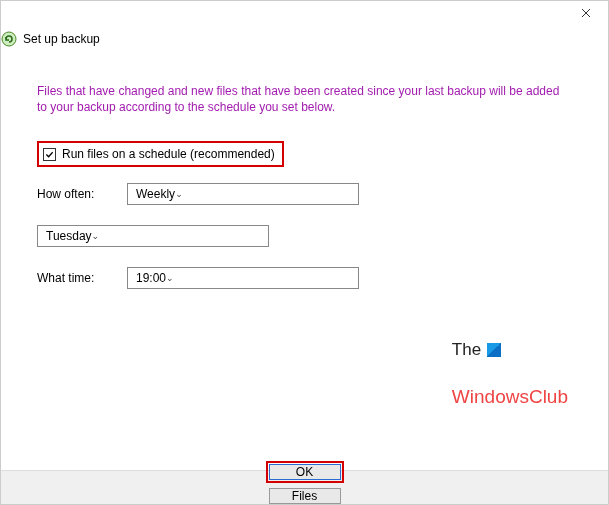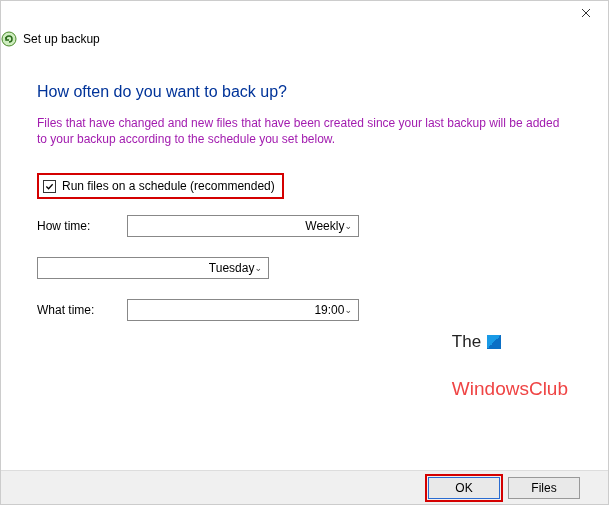--- a/index.html
+++ b/index.html
@@ -88,33 +88,33 @@
     width: 90px;
     font-size: 12px;
   }
   .select {
     width: 232px;
     height: 22px;
     border: 1px solid #888;
     background: #fff;
     display: flex;
     align-items: center;
-    justify-content: flex-end;
+    justify-content: flex-start;
     padding: 0 6px 0 8px;
     font-size: 12px;
     cursor: pointer;
   }
   .select .chev {
     font-size: 9px;
     color: #444;
   }
   .watermark {
     position: absolute;
     right: 40px;
-    top: 332px;
+    top: 340px;
     text-align: center;
     line-height: 1.05;
     font-family: "Segoe UI", sans-serif;
   }
   .watermark .toprow {
     display: flex;
     align-items: flex-end;
     gap: 6px;
   }
   .watermark .the {
@@ -139,20 +139,21 @@
     left: 0;
     right: 0;
     height: 34px;
     background: #f0f0f0;
     border-top: 1px solid #ddd;
     display: flex;
     justify-content: flex-end;
     align-items: center;
     padding: 0 28px;
     gap: 8px;
+    flex-direction: column;
   }
   .btn {
     height: 22px;
     min-width: 72px;
     border: 1px solid #999;
     background: #e9e9e9;
     font-size: 12px;
     display: flex;
     align-items: center;
     justify-content: center;
@@ -180,34 +181,33 @@
 <div class="header-row">
   <svg class="app-icon" viewBox="0 0 16 16">
     <circle cx="8" cy="8" r="7" fill="#cfeec0" stroke="#4a8a2a" stroke-width="1"></circle>
     <path d="M5 8 A3 3 0 1 1 8 11" fill="none" stroke="#2a6a1a" stroke-width="1.5"></path>
     <path d="M5 6 L5 9 L8 9" fill="none" stroke="#2a6a1a" stroke-width="1.5"></path>
   </svg>
   <span class="header-title">Set up backup</span>
 </div>
 
 <div class="content">
-  <h1 class="main-heading">How often do you want to back up?</h1>
   <div class="description">Files that have changed and new files that have been created since your last backup will be added to your backup according to the schedule you set below.</div>
 
   <div class="checkbox-row">
     <span class="checkbox">
       <svg width="9" height="9" viewBox="0 0 10 10">
         <path d="M1.5 5 L4 7.5 L8.5 2.5" fill="none" stroke="#000" stroke-width="1.4"></path>
       </svg>
     </span>
     <span>Run files on a schedule (recommended)</span>
   </div>
 
   <div class="form-row">
-    <span class="form-label">How time:</span>
+    <span class="form-label">How often:</span>
     <div class="select">
       <span>Weekly</span>
       <span class="chev">⌄</span>
     </div>
   </div>
 
   <div class="form-row">
     <div class="select">
       <span>Tuesday</span>
       <span class="chev">⌄</span>

